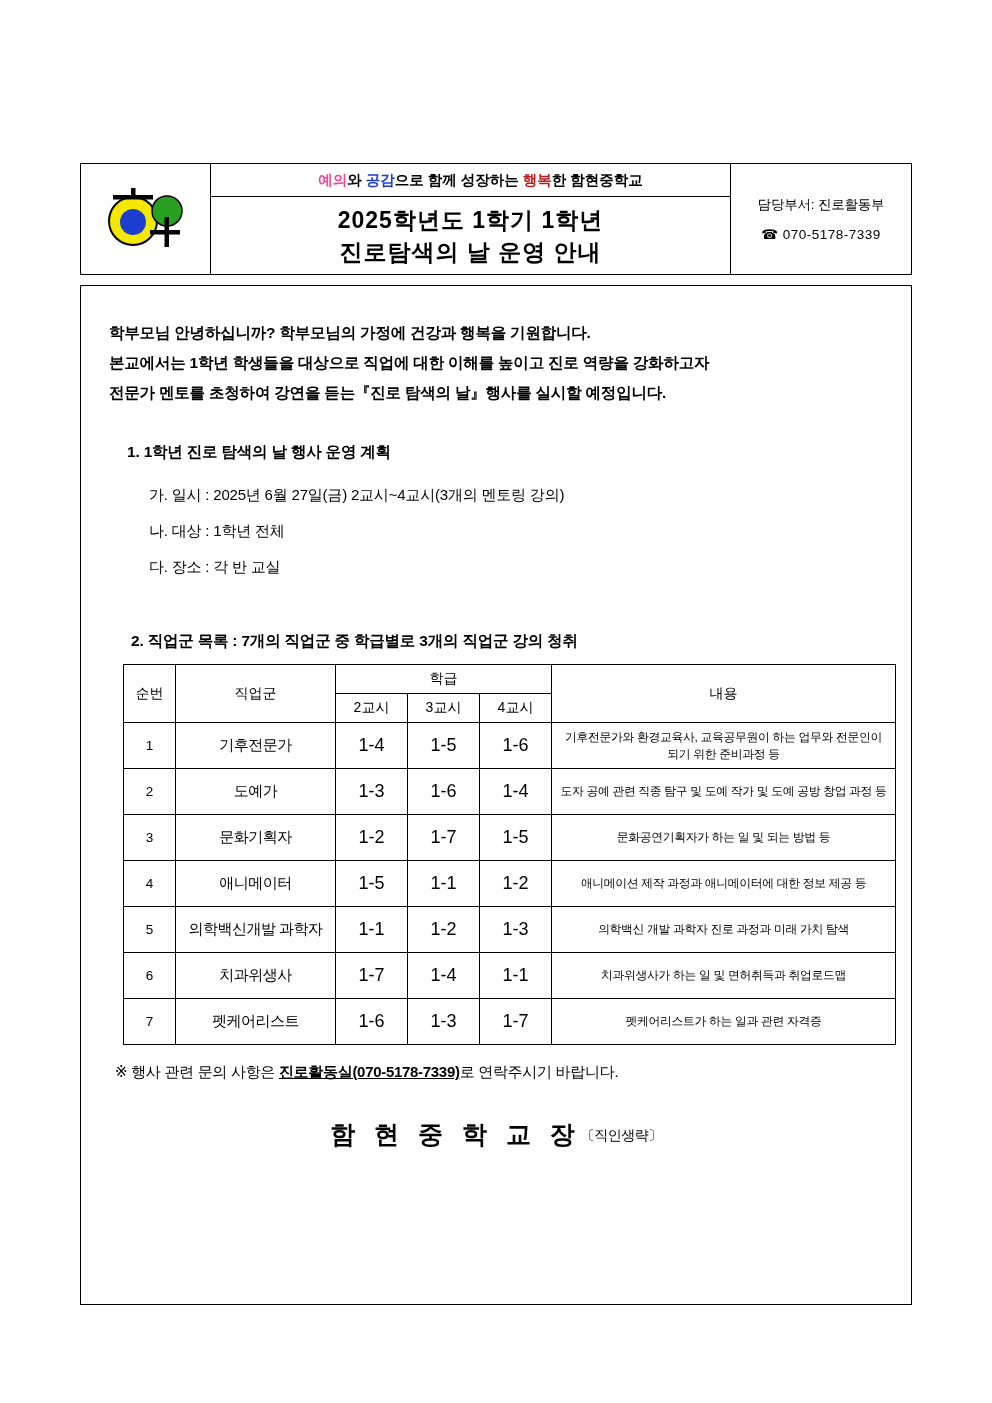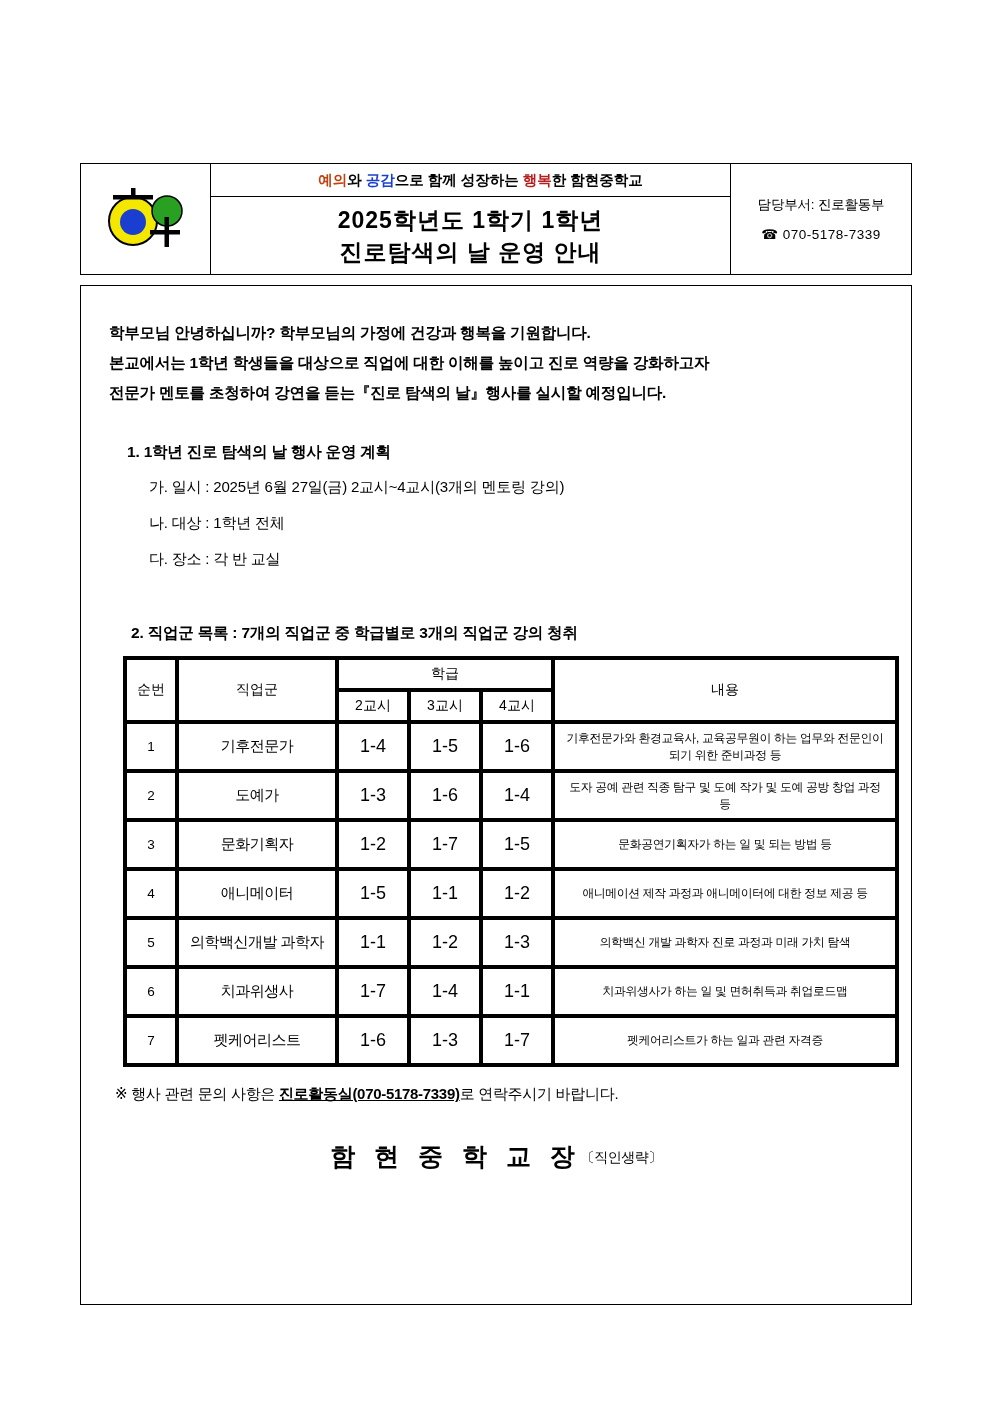--- a/index.html
+++ b/index.html
@@ -51,21 +51,21 @@
   .slogan {
     height: 33px;
     line-height: 33px;
     text-align: center;
     font-size: 14.5px;
     font-weight: bold;
     border-bottom: 1.5px solid #000;
     box-sizing: border-box;
     letter-spacing: 0px;
   }
-  .slogan .green { color: #c2410c; margin-left: 20px; }
+  .slogan .green { color: #ec4899; margin-left: 20px; }
   .slogan .blue  { color: #1a3fd0; }
   .slogan .red   { color: #b91c1c; }
   .slogan .black { color: #000; }
   .title-wrap {
     flex: 1;
     display: flex;
     flex-direction: column;
     align-items: center;
     justify-content: center;
   }
@@ -105,21 +105,21 @@
     font-size: 15.5px;
     line-height: 30px;
     letter-spacing: -0.2px;
   }
   .para p { margin: 0; font-weight: bold; }
 
   .section-head {
     font-size: 15.5px;
     font-weight: bold;
     margin-top: 34px;
-    margin-bottom: 6px;
+    margin-bottom: 14px;
     padding-left: 18px;
     letter-spacing: -0.2px;
   }
   .sub-item {
     font-size: 15px;
     padding-left: 40px;
     line-height: 36px;
     letter-spacing: -0.2px;
   }
   .section-head2 {
@@ -132,21 +132,21 @@
   }
 
   
   table.jobs {
     border-collapse: collapse;
     width: 772px;
     margin: 0 auto 0 14px;
     table-layout: fixed;
   }
   table.jobs th, table.jobs td {
-    border: 4px solid #000000;
+    border: 1px solid #000000;
     text-align: center;
     vertical-align: middle;
   }
   table.jobs th {
     font-size: 14px;
     font-weight: normal;
     height: 26px;
   }
   .col-no    { width: 52px; }
   .col-job   { width: 160px; }

